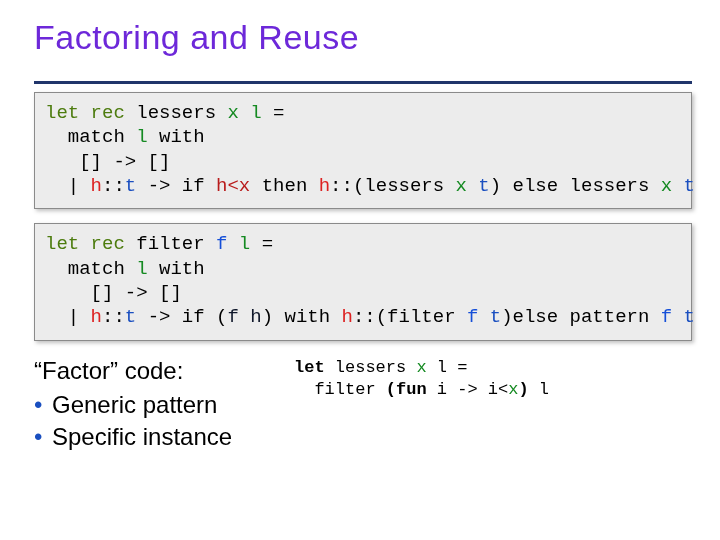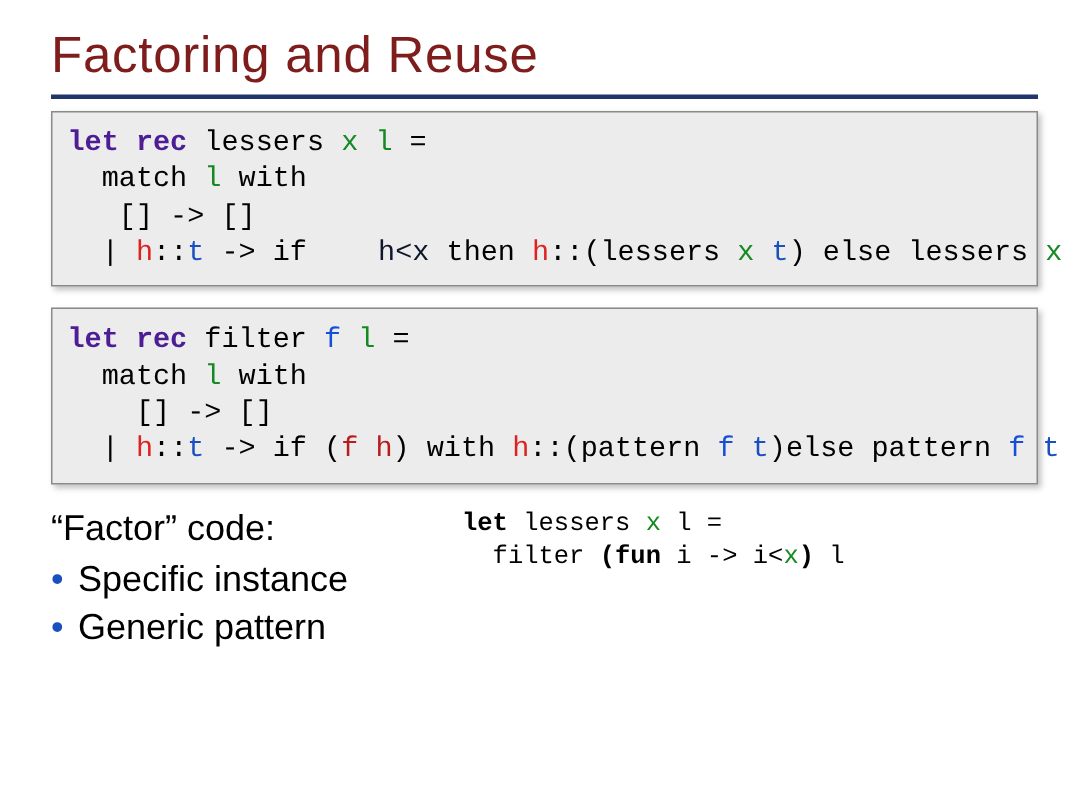--- a/index.html
+++ b/index.html
@@ -14,54 +14,54 @@
   }
   .slide {
     width: 720px;
     height: 540px;
     position: relative;
     box-sizing: border-box;
     padding: 18px 28px 10px 34px;
   }
   .title {
     font-size: 34px;
-    color: #7f1d1d;
+    color: #6d28d9;
     font-weight: 400;
     letter-spacing: 0.5px;
-    margin-bottom: 6px;
+    margin-bottom: 24px;
   }
   .rule {
     border: none;
     border-top: 3px solid #20356b;
     margin: 0 0 8px 0;
   }
 
   .codebox {
     background: #ececec;
     border: 1px solid #8a8a8a;
     box-shadow: 2px 2px 4px rgba(0,0,0,0.25);
     padding: 8px 10px 10px 10px;
     margin: 6px 0 14px 0;
     font-family: "Courier New", Courier, monospace;
     font-size: 19px;
     line-height: 1.28;
     white-space: pre;
   }
-  .codebox .kw  { color: #4c1d95; font-weight: bold; }
+  .codebox .kw  { color: #4d7c0f; font-weight: normal; }
   .codebox .var-x { color: #158a22; }
   .codebox .var-l { color: #158a22; }
   .codebox .var-h { color: #d22; }
   .codebox .var-t { color: #1a4fc0; }
   .codebox .var-f { color: #154fd8; }
-  .codebox .hgrp { color: #0f172a; margin-left: 36px; }
-  .codebox .fhgrp { color: #b91c1c; text-align: right; }
+  .codebox .hgrp { color: #b91c1c; }
+  .codebox .fhgrp { color: #0f172a; text-align: right; }
 
   .bottom {
     display: flex;
-    gap: 14px;
+    gap: 0;
     margin-top: 4px;
   }
   .factor {
     font-size: 24px;
     line-height: 1.35;
     color: #000;
     width: 260px;
   }
   .factor .hdr { font-weight: 400; }
   .factor ul {
@@ -96,27 +96,27 @@
   <hr class="rule">
 
   <div class="codebox"><span class="kw">let rec</span><span> lessers </span><span class="var-x">x</span><span> </span><span class="var-l">l</span><span> =</span>
 <span>  match </span><span class="var-l">l</span><span> with</span>
 <span>   [] -&gt; []</span>
 <span>  | </span><span class="var-h">h</span><span>::</span><span class="var-t">t</span><span> -&gt; if </span><span class="hgrp">h&lt;x</span><span> then </span><span class="var-h">h</span><span>::</span><span>(lessers </span><span class="var-x">x</span><span> </span><span class="var-t">t</span><span>) else lessers </span><span class="var-x">x</span><span> </span><span class="var-t">t</span></div>
 
   <div class="codebox"><span class="kw">let rec</span><span> filter </span><span class="var-f">f</span><span> </span><span class="var-l">l</span><span> =</span>
 <span>  match </span><span class="var-l">l</span><span> with</span>
 <span>    [] -&gt; []</span>
-<span>  | </span><span class="var-h">h</span><span>::</span><span class="var-t">t</span><span> -&gt; if (</span><span class="fhgrp">f h</span><span>) with </span><span class="var-h">h</span><span>::</span><span>(pattern </span><span class="var-f">f</span><span> </span><span class="var-t">t</span><span>)else pattern </span><span class="var-f">f</span><span> </span><span class="var-t">t</span></div>
+<span>  | </span><span class="var-h">h</span><span>::</span><span class="var-t">t</span><span> -&gt; if (</span><span class="fhgrp">f h</span><span>) with </span><span class="var-h">h</span><span>::</span><span>(filter </span><span class="var-f">f</span><span> </span><span class="var-t">t</span><span>)else pattern </span><span class="var-f">f</span><span> </span><span class="var-t">t</span></div>
 
   <div class="bottom">
     <div class="factor">
       <div class="hdr">“Factor” code:</div>
       <ul>
+        <li>Generic pattern</li>
         <li>Specific instance</li>
-        <li>Generic pattern</li>
       </ul>
     </div>
     <div class="snippet"><span class="kw">let </span><span>lessers </span><span class="var-x">x</span><span> l =</span>
 <span>  filter </span><span class="fun">(fun</span><span> i -&gt; i&lt;</span><span class="var-x">x</span><span class="fun">)</span><span> l</span></div>
   </div>
 
 </div>
 
 </body></html>

